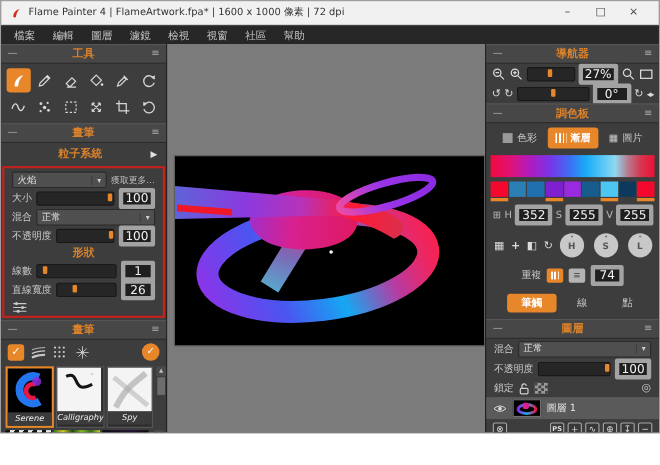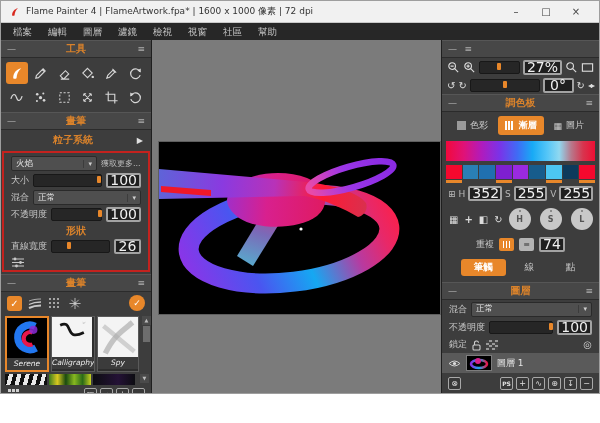--- a/index.html
+++ b/index.html
@@ -28,22 +28,22 @@
   .phead .dash,.phead .ham{color:#b0b0b0;font-size:9px;width:12px;}
   .phead .ham{text-align:right;}
   .prow{display:flex;align-items:center;gap:4px;padding:0 7px;height:17px;
         font-size:9px;color:#c9c9c9;flex:0 0 auto;}
   .lbl{white-space:nowrap;}
   .dd{flex:1;display:flex;align-items:center;background:#4f4f4f;border:1px solid #2a2a2a;
       border-radius:2px;height:13px;padding:0 4px;color:#e4e4e4;font-size:8.5px;}
   .dd .dda{margin-left:auto;color:#cfcfcf;font-size:7px;padding-left:4px;border-left:1px solid #3c3c3c;}
   .trk{flex:1;height:11px;background:#262626;border:1px solid #181818;border-radius:2px;position:relative;}
   .hnd{position:absolute;top:1px;width:4px;height:7px;background:#e8872a;border-radius:1px;}
-  .vbox{min-width:19px;height:11px;background:#1f1f1f;border:2px solid #a3a3a3;border-radius:2px;
-        color:#f0f0f0;font-size:14px;text-align:center;line-height:11px;padding:0 2px;}
+  .vbox{min-width:19px;height:11px;background:#1f1f1f;border:4px solid #a3a3a3;border-radius:2px;
+        color:#f0f0f0;font-size:11px;text-align:center;line-height:11px;padding:0 2px;}
   
   .tgrid{display:grid;grid-template-columns:repeat(6,1fr);gap:2px;padding:4px 5px;flex:0 0 auto;}
   .tool{height:22px;display:flex;align-items:center;justify-content:center;border-radius:3px;color:#d6d6d6;}
   .tool.active{background:#e8872a;}
   .partrow{display:flex;align-items:center;padding:2px 8px;height:16px;flex:0 0 auto;}
   .partrow .pttl{flex:1;text-align:center;color:#d9822b;font-weight:bold;font-size:10px;}
   .partrow .arr{color:#e0e0e0;font-size:8px;}
   .redbox{border:2px solid #c4221e;margin:1px 1px 2px 1px;padding:2px 0 1px 0;flex:0 0 auto;}
   .shttl{text-align:center;color:#d9822b;font-weight:bold;font-size:10px;height:15px;line-height:15px;}
   .linkish{color:#bdbdbd;font-size:8px;white-space:nowrap;}
@@ -253,20 +253,27 @@
         </div>
       </div>
       <div class="prow">
         <span class="lbl">不透明度</span>
         <div class="trk">
             <div class="hnd" style="left:93%;"></div>
           </div>
         <span class="vbox">100</span>
       </div>
       <div class="shttl">形狀</div>
+      <div class="prow">
+        <span class="lbl">線數</span>
+        <div class="trk">
+            <div class="hnd" style="left:7%;"></div>
+          </div>
+        <span class="vbox">1</span>
+      </div>
       <div class="prow">
         <span class="lbl">直線寬度</span>
         <div class="trk">
             <div class="hnd" style="left:26%;"></div>
           </div>
         <span class="vbox">26</span>
       </div>
       <div class="prow" style="height:14px;">
         <svg width="14" height="11" viewBox="0 0 14 11">
           <path d="M1,2 H13 M1,5.5 H13 M1,9 H13" stroke="#c9c9c9" stroke-width="1"></path>
@@ -424,20 +431,21 @@
         <ellipse cx="192" cy="35" rx="44" ry="10.5" transform="rotate(-16 192 35)" fill="none" stroke="url(#gLoop)" stroke-width="6.5"></ellipse>
         <circle cx="142" cy="87" r="1.6" fill="#ffffff"></circle>
       </svg>
     </div>
   </div>
 
   <div class="col-right">
 
     <div class="phead">
       <span class="dash">—</span>
+      <span class="ttl">導航器</span>
       <span class="ham">≡</span>
     </div>
 
     <div class="nrow">
       <svg width="13" height="13" viewBox="0 0 14 14">
         <circle cx="5.5" cy="5.5" r="3.6" fill="none" stroke="#dcdcdc" stroke-width="1.2"></circle>
         <path d="M8.3,8.3 L12,12 M3.8,5.5 H7.2" stroke="#dcdcdc" stroke-width="1.2"></path>
         </svg>
       <svg width="13" height="13" viewBox="0 0 14 14">
         <circle cx="5.5" cy="5.5" r="3.6" fill="none" stroke="#dcdcdc" stroke-width="1.2"></circle>

